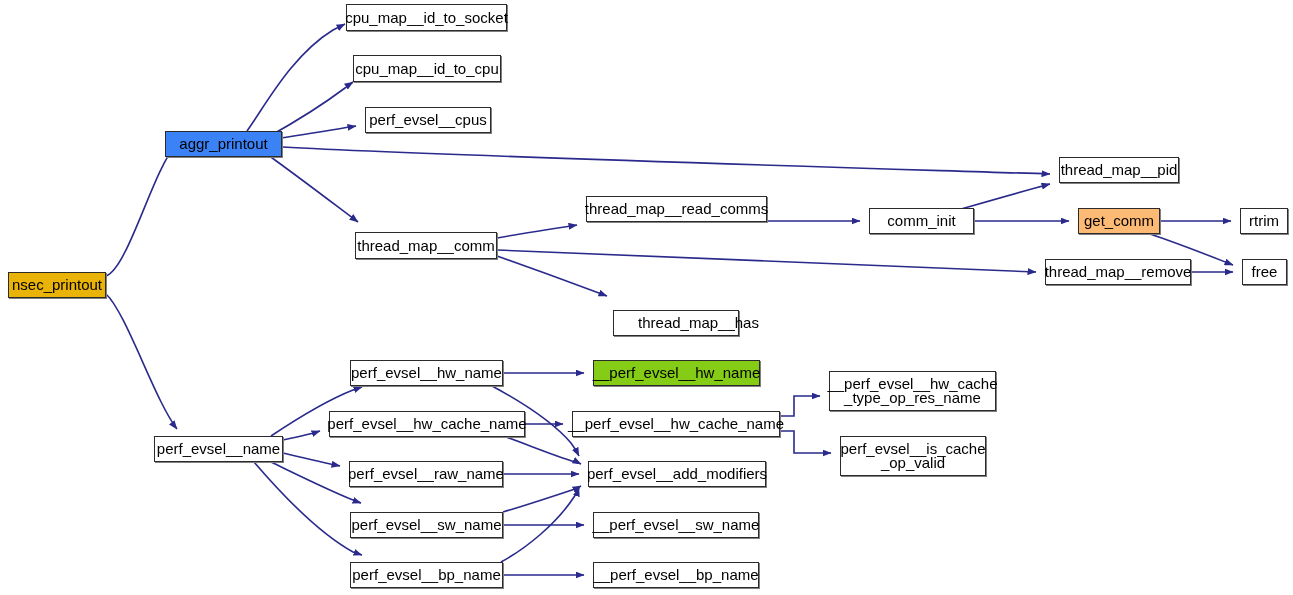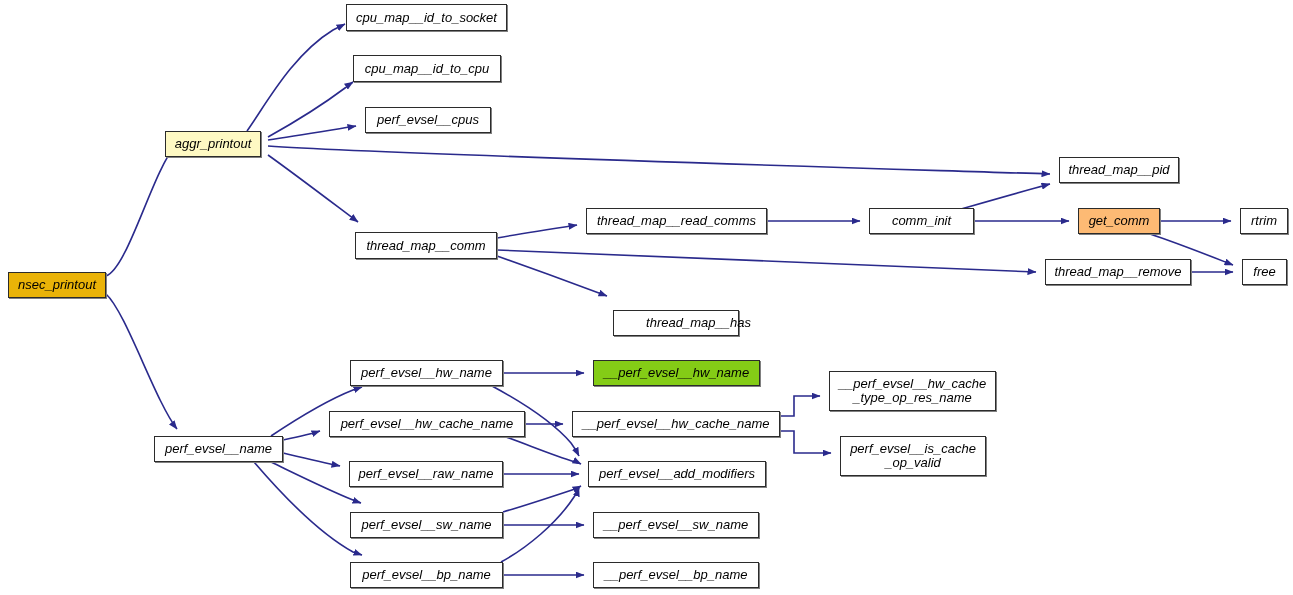--- a/index.html
+++ b/index.html
@@ -22,30 +22,29 @@
     width: 1293px;
     height: 595px;
     pointer-events: none;
   }
   .node {
     position: absolute;
     box-sizing: border-box;
     border: 1px solid #2b2b2b;
     background: #ffffff;
     color: #000000;
-    font-size: 13px;
+    font-size: 15px;
     line-height: 14px;
     display: flex;
     align-items: center;
     justify-content: center;
     text-align: center;
     white-space: pre-line;
     box-shadow: 1px 1px 0 0 #808080;
     z-index: 2;
-    font-style: italic;
   }
   .node.highlight {
     background: #bfbfbf;
   }
   .node span {
     display: block;
     padding: 0 4px;
   }
 </style>
 </head>
@@ -88,26 +87,26 @@
         <path d="M503,525 L584,525" fill="none" stroke="#2a2a8c" stroke-width="1.6" marker-end="url(#arrowhead)"></path>
         <path d="M503,512 C527,505 551,497 575,489 577,488 579,487 581,486" fill="none" stroke="#2a2a8c" stroke-width="1.6" marker-end="url(#arrowhead)"></path>
         <path d="M503,575 L584,575" fill="none" stroke="#2a2a8c" stroke-width="1.6" marker-end="url(#arrowhead)"></path>
         <path d="M501,562 C527,548 557,523 574,497 576,494 578,491 579,488" fill="none" stroke="#2a2a8c" stroke-width="1.6" marker-end="url(#arrowhead)"></path>
         <path d="M780,416 L794,416 794,396 820,396" fill="none" stroke="#2a2a8c" stroke-width="1.6" marker-end="url(#arrowhead)"></path>
         <path d="M780,431 L794,431 794,453 831,453" fill="none" stroke="#2a2a8c" stroke-width="1.6" marker-end="url(#arrowhead)"></path>
       </g>
   </svg>
   <div id="nodes">
       <div class="node highlight" style="left: 8px; top: 272px; width: 98px; height: 26px; border-color: rgb(43, 43, 43); background: #eab308;"><span>nsec_printout</span></div>
-      <div class="node" style="left: 165px; top: 131px; width: 96px; height: 26px; border-color: rgb(43, 43, 43); background: #fef9c3;"><span>aggr_printout</span></div>
+      <div class="node" style="left: 165px; top: 131px; width: 117px; height: 26px; border-color: rgb(43, 43, 43); background: #3b82f6;"><span>aggr_printout</span></div>
       <div class="node" style="left: 346px; top: 4px; width: 161px; height: 27px; border-color: rgb(43, 43, 43); background: rgb(255, 255, 255);"><span>cpu_map__id_to_socket</span></div>
       <div class="node" style="left: 353px; top: 55px; width: 148px; height: 27px; border-color: rgb(43, 43, 43); background: rgb(255, 255, 255);"><span>cpu_map__id_to_cpu</span></div>
       <div class="node" style="left: 365px; top: 107px; width: 126px; height: 26px; border-color: rgb(43, 43, 43); background: rgb(255, 255, 255);"><span>perf_evsel__cpus</span></div>
       <div class="node" style="left: 355px; top: 232px; width: 142px; height: 27px; border-color: rgb(43, 43, 43); background: rgb(255, 255, 255);"><span>thread_map__comm</span></div>
-      <div class="node" style="left: 586px; top: 208px; width: 181px; height: 26px; border-color: rgb(43, 43, 43); background: rgb(255, 255, 255);"><span>thread_map__read_comms</span></div>
+      <div class="node" style="left: 586px; top: 196px; width: 181px; height: 26px; border-color: rgb(43, 43, 43); background: rgb(255, 255, 255);"><span>thread_map__read_comms</span></div>
       <div class="node" style="left: 869px; top: 208px; width: 105px; height: 26px; border-color: rgb(43, 43, 43); background: rgb(255, 255, 255);"><span>comm_init</span></div>
       <div class="node" style="left: 1059px; top: 157px; width: 120px; height: 26px; border-color: rgb(43, 43, 43); background: rgb(255, 255, 255);"><span>thread_map__pid</span></div>
       <div class="node" style="left: 1078px; top: 208px; width: 82px; height: 26px; border-color: rgb(43, 43, 43); background: #fdba74;"><span>get_comm</span></div>
       <div class="node" style="left: 1240px; top: 208px; width: 48px; height: 26px; border-color: rgb(43, 43, 43); background: rgb(255, 255, 255);"><span>rtrim</span></div>
       <div class="node" style="left: 1045px; top: 259px; width: 146px; height: 26px; border-color: rgb(43, 43, 43); background: rgb(255, 255, 255);"><span>thread_map__remove</span></div>
       <div class="node" style="left: 1242px; top: 259px; width: 45px; height: 26px; border-color: rgb(43, 43, 43); background: rgb(255, 255, 255);"><span>free</span></div>
       <div class="node" style="left: 613px; top: 310px; width: 126px; height: 26px; border-color: rgb(43, 43, 43); background: rgb(255, 255, 255); padding-left: 45px;"><span>thread_map__has</span></div>
       <div class="node" style="left: 154px; top: 436px; width: 129px; height: 26px; border-color: rgb(43, 43, 43); background: rgb(255, 255, 255);"><span>perf_evsel__name</span></div>
       <div class="node" style="left: 350px; top: 360px; width: 153px; height: 26px; border-color: rgb(43, 43, 43); background: rgb(255, 255, 255);"><span>perf_evsel__hw_name</span></div>
       <div class="node" style="left: 329px; top: 411px; width: 196px; height: 26px; border-color: rgb(43, 43, 43); background: rgb(255, 255, 255);"><span>perf_evsel__hw_cache_name</span></div>

